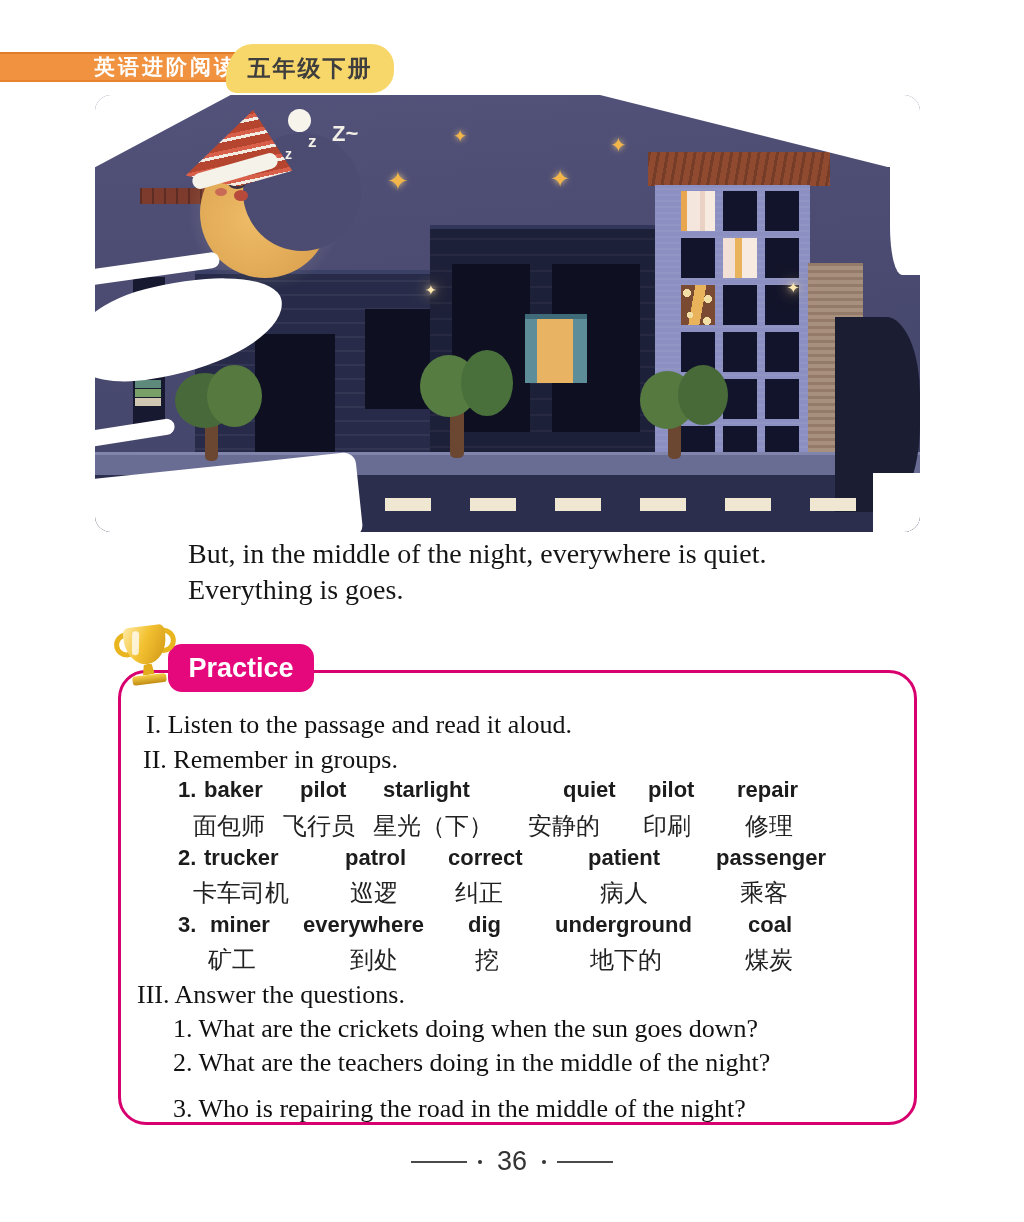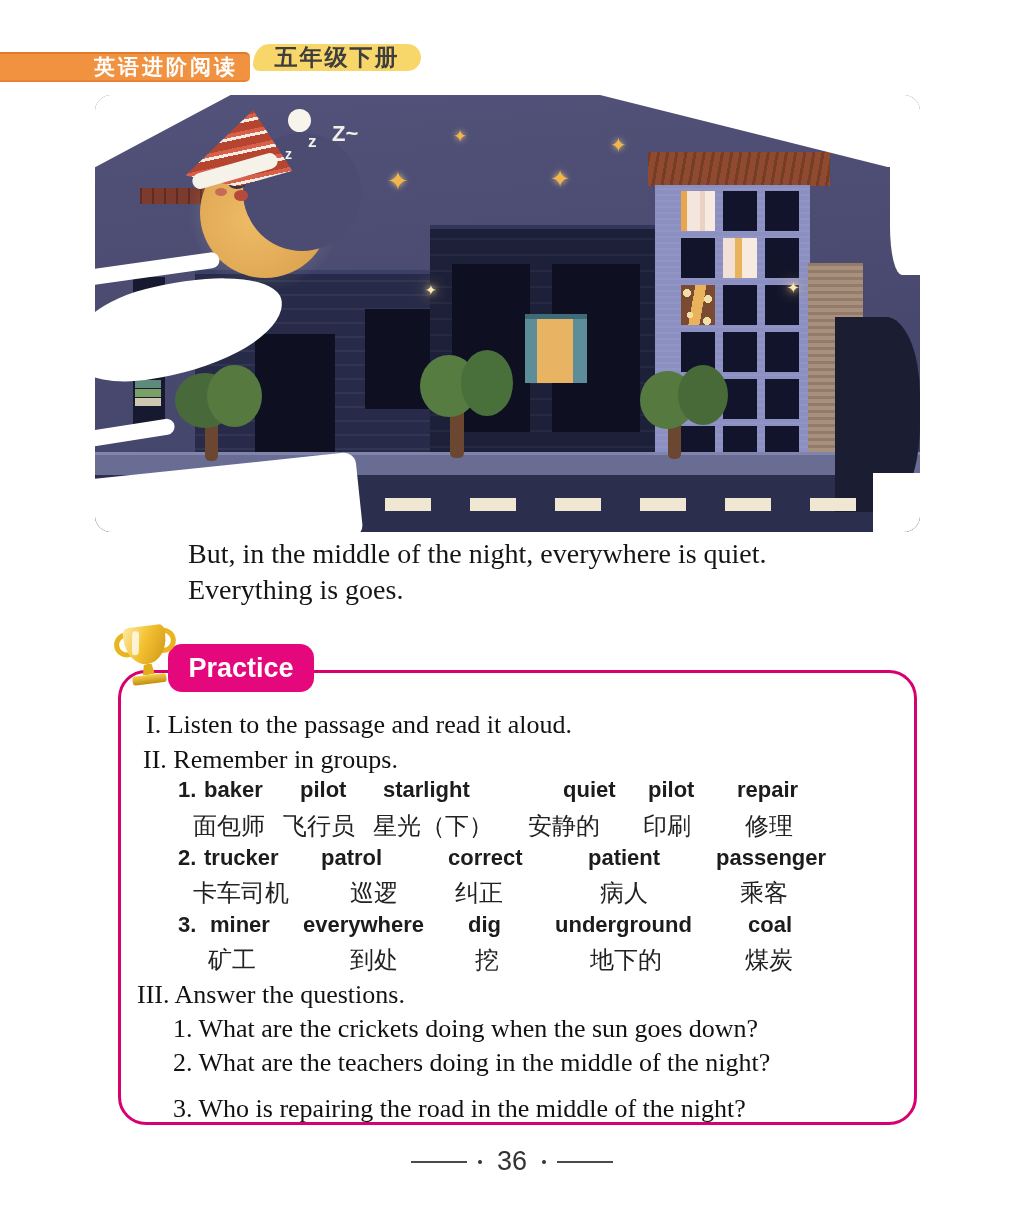--- a/index.html
+++ b/index.html
@@ -6,25 +6,25 @@
   #page{position:relative;width:1024px;height:1222px;background:#ffffff;overflow:hidden;
         font-family:"Liberation Serif", serif;}
   .abs{position:absolute;}
 
   
   .hdr-orange{left:0;top:52px;width:250px;height:26px;background:#F0923F;
               border-top:2px solid #E07B2B;border-bottom:2px solid #E8832F;
               border-radius:0 5px 5px 0;z-index:2;}
   .hdr-orange span{position:absolute;left:94px;top:-1px;font-family:"Liberation Sans",sans-serif;
               font-weight:bold;font-size:21px;color:#ffffff;letter-spacing:3px;white-space:nowrap;}
-  .hdr-yellow{left:226px;top:44px;width:168px;height:27px;background:#F8D76A;z-index:3;
+  .hdr-yellow{left:226px;top:44px;width:168px;height:49px;background:#F8D76A;z-index:3;
               border-radius:26px 22px 22px 10px / 34px 22px 22px 10px;
               display:flex;align-items:center;justify-content:center;
               font-family:Liberation Serif, serif;font-weight:bold;font-size:23px;
-              color:#3E3E3E;letter-spacing:2px;margin-left:27px;}
+              color:#3E3E3E;letter-spacing:2px;}
 
   
   .illo{left:95px;top:95px;width:825px;height:437px;border-radius:16px;overflow:hidden;
         background:linear-gradient(175deg,#52527A 0%,#4B4B71 45%,#3F4166 100%);}
   .white{background:#ffffff;z-index:30;}
   .bldg{z-index:4;}
   .win{background:#0E1022;}
 
   
   .tower{left:560px;top:90px;width:155px;height:275px;background:#8B8FC1;z-index:5;
@@ -215,21 +215,21 @@
   <span class="abs wd" style="left:737px;top:777px;">repair</span>
   <span class="abs zh" style="left:193px;top:810px;text-align:center;">面包师</span>
   <span class="abs zh" style="left:283px;top:810px;">飞行员</span>
   <span class="abs zh" style="left:373px;top:810px;">星光（下）</span>
   <span class="abs zh" style="left:528px;top:810px;">安静的</span>
   <span class="abs zh" style="left:643px;top:810px;">印刷</span>
   <span class="abs zh" style="left:745px;top:810px;">修理</span>
 
   <span class="abs wd" style="left:178px;top:845px;">2.</span>
   <span class="abs wd" style="left:204px;top:845px;">trucker</span>
-  <span class="abs wd" style="left:321px;top:845px;">patrol</span>
+  <span class="abs wd" style="left:345px;top:845px;">patrol</span>
   <span class="abs wd" style="left:448px;top:845px;">correct</span>
   <span class="abs wd" style="left:588px;top:845px;">patient</span>
   <span class="abs wd" style="left:716px;top:845px;">passenger</span>
   <span class="abs zh" style="left:193px;top:877px;">卡车司机</span>
   <span class="abs zh" style="left:350px;top:877px;">巡逻</span>
   <span class="abs zh" style="left:455px;top:877px;">纠正</span>
   <span class="abs zh" style="left:600px;top:877px;">病人</span>
   <span class="abs zh" style="left:740px;top:877px;">乘客</span>
 
   <span class="abs wd" style="left:178px;top:912px;">3.</span>

